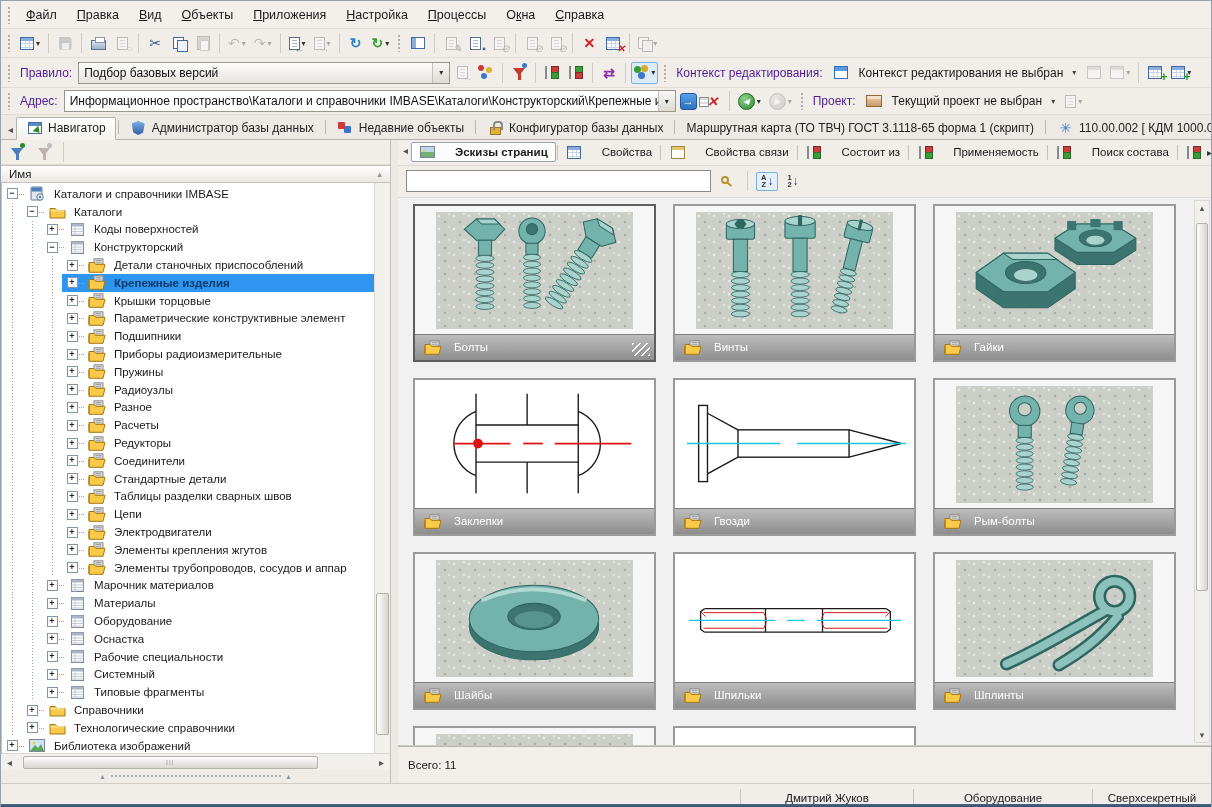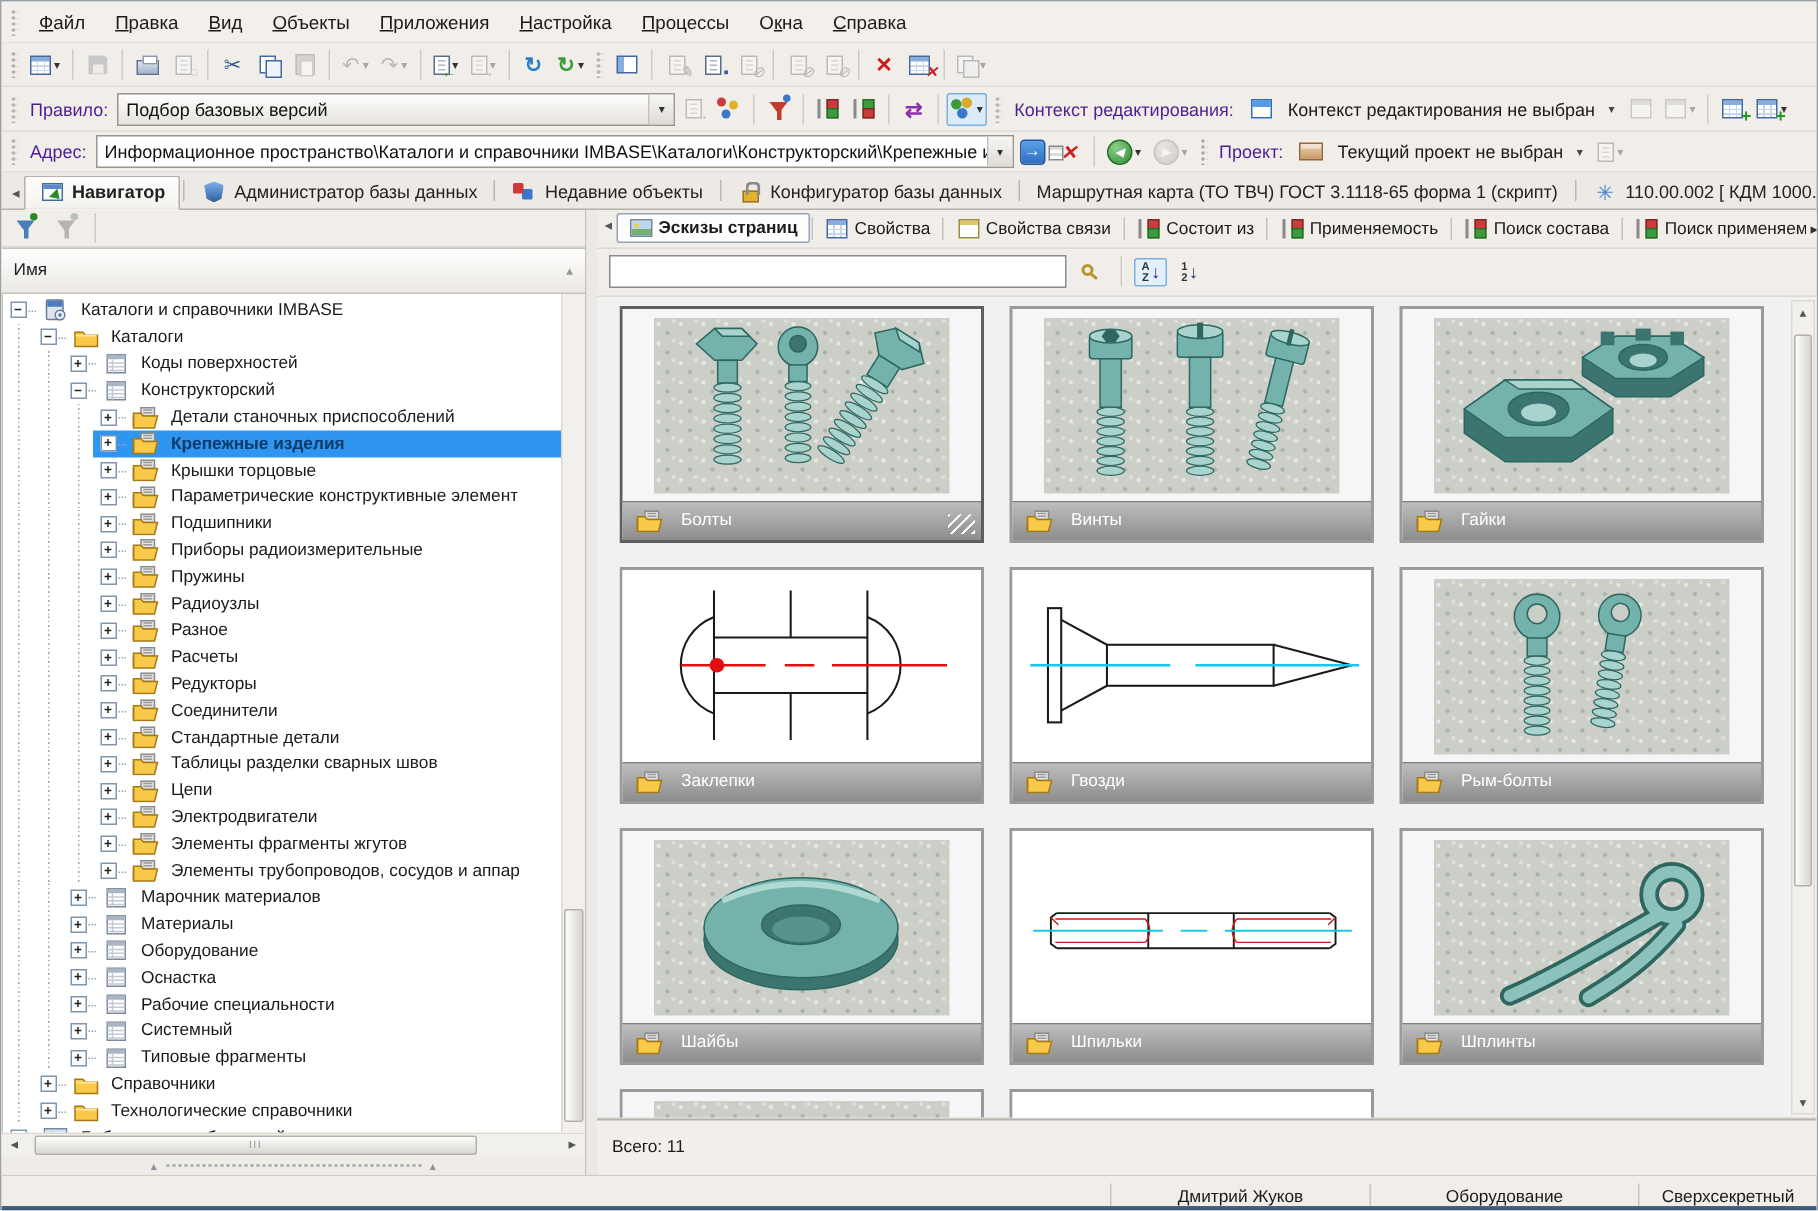--- a/index.html
+++ b/index.html
@@ -87,34 +87,34 @@
   .gImgI{width:15px;height:12px;border:1px solid #7a8699;background:linear-gradient(180deg,#bcd8f0 0 55%,#74b074 55%)}
   .gImgI::before{content:"";position:absolute;left:2px;top:2px;width:3px;height:3px;border-radius:50%;background:#f0d040}
   .gGrid.y{border-color:#9a8a3a;background-image:linear-gradient(#e0c86a 0 3px,transparent 3px)}
   .gMag{width:8px;height:8px;border:2px solid #b8962f;border-radius:50%;margin:-3px 5px 0 0}
   .gMag::after{content:"";position:absolute;width:6px;height:2px;background:#b8962f;transform:rotate(40deg);right:-5px;bottom:-3px}
 
   
   .maintabs{height:25px;display:flex;align-items:flex-end;background:#edeae5;border-bottom:1px solid #b5b2ad;padding:0 4px;position:relative}
   .tscroll{font-size:10px;color:#555;padding:0 3px 4px 3px}
   .mtab{display:flex;align-items:center;gap:5px;padding:3px 9px 4px;font-size:12px;color:#222;white-space:nowrap}
-  .mtab.on{background:linear-gradient(#fefefe,#f4f2ee);border:1px solid #b5b2ad;border-bottom:1px solid #f4f2ee;font-weight:bold;border-radius:2px 2px 0 0;margin-bottom:-1px}
+  .mtab.on{background:linear-gradient(#fefefe,#f4f2ee);border:1px solid #b5b2ad;border-bottom:1px solid #f4f2ee;font-weight:normal;border-radius:2px 2px 0 0;margin-bottom:-1px}
   .mtsep{width:1px;height:14px;background:#bcb8b1;margin:0 2px 5px}
   .tabic{display:inline-flex;width:17px;justify-content:center;align-items:center}
   .tlbl{white-space:nowrap}
 
   
   #content{display:flex;height:643px;background:#f1eeea}
   #leftpanel{width:390px;flex:none;display:flex;flex-direction:column;background:#f1eeea;border-right:1px solid #c6c2bb}
   #vsplit{width:7px;flex:none;background:#ece9e4}
   #rightpanel{width:815px;flex:none;display:flex;flex-direction:column;background:#f1eeea}
 
   
   .ltb{height:25px;display:flex;align-items:center;gap:3px;padding:0 4px;border-bottom:1px solid #ddd9d3}
-  .thead{height:32px;background:linear-gradient(#fefefe,#ebe8e3);border:1px solid #c6c2bb;border-left:none;border-right:none;display:flex;align-items:center;padding:0 8px;font-size:11.5px;color:#222}
+  .thead{height:18px;background:linear-gradient(#fefefe,#ebe8e3);border:1px solid #c6c2bb;border-left:none;border-right:none;display:flex;align-items:center;padding:0 8px;font-size:11.5px;color:#222}
   .sortind{margin-left:auto;color:#999;font-size:9px}
   #treewrap{position:relative;height:570px;background:#fff;border-left:1px solid #c6c2bb;overflow:hidden}
   #tree{position:absolute;left:0;top:2px;right:16px;bottom:0;overflow:hidden}
   .trow{height:17.8px;display:flex;align-items:center;font-size:11.5px;color:#1a1a1a;white-space:nowrap}
   .tg{width:20px;height:100%;flex:none;background-image:repeating-linear-gradient(180deg,#9aa4ae 0 1px,transparent 1px 3px);background-size:1px 100%;background-repeat:no-repeat;background-position:10px 0}
   .tsel{display:flex;align-items:center;flex:1;height:100%;min-width:0}
   .tsel.sel{background:#2e95f0;color:#0b3a66;font-weight:bold}
   .tbc{width:20px;display:flex;align-items:center;justify-content:center;flex:none;position:relative}
   .tbc::after{content:"";position:absolute;right:-2px;top:50%;width:5px;border-top:1px dotted #9aa4ae}
   .tbx{width:11px;height:11px;border:1px solid #7e96ae;background:#fff;font:bold 9px/9px "Liberation Sans",sans-serif;display:flex;align-items:center;justify-content:center;color:#222;flex:none}
@@ -126,21 +126,21 @@
   .varr.up{top:2px}.varr.dn{bottom:2px}
   .hscroll{height:17px;display:flex;align-items:center;background:#f2f0ed;border-top:1px solid #dcd8d2;padding:0 2px}
   .sarr{font-size:10px;color:#555;padding:0 4px}
   .htrack{flex:1;height:13px;position:relative}
   .hthumb{position:absolute;left:2%;width:82%;top:0;bottom:0;border:1px solid #b3b0aa;border-radius:2px;background:linear-gradient(#fdfdfd,#d8d6d1);display:flex;align-items:center;justify-content:center;font-size:7px;color:#999;letter-spacing:1px}
   .vgrab{height:12px;display:flex;align-items:center;justify-content:center;gap:6px;background:#efece8;color:#8a94a0;font-size:8px}
   .vgrab .dots{width:170px;border-top:2px dotted #a8b0b8;height:0}
 
   
   .rtabs{height:26px;display:flex;align-items:center;padding:0 2px;border-bottom:1px solid #ddd9d3;position:relative;overflow:hidden}
-  .rtab{display:flex;align-items:flex-end;gap:3px;padding:3px 7px;font-size:11.5px;white-space:nowrap;color:#1a1a1a;flex:none}
+  .rtab{display:flex;align-items:flex-start;gap:19px;padding:3px 7px;font-size:11.5px;white-space:nowrap;color:#1a1a1a;flex:none}
   .rtab.on{background:#fdfdfd;border:1px solid #98a3b3;border-radius:2px;font-weight:bold}
   .rtsep{width:1px;height:15px;background:#c6c2bb;margin:0 1px;flex:none}
   .rtmore{position:absolute;right:1px;top:7px;font-size:10px;color:#333;background:#f1eeea;padding-left:3px}
   .searchrow{height:33px;display:flex;align-items:center;padding:0 8px;gap:4px;border-bottom:1px solid #ddd9d3}
   .searchinput{width:305px;height:22px;border:1px solid #8a8a8a;background:#fff;font-size:12px;padding:0 4px;outline:none}
   .sortbtn{display:inline-flex;align-items:center;border:1px solid transparent;border-radius:2px;padding:1px 4px;gap:1px}
   .sortbtn.on{border-color:#7ab0e0;background:#e3f0fb}
   .sl{font-size:7.5px;line-height:7.5px;font-weight:bold;color:#333;text-align:center}
   .sa{font-size:12px;color:#26348c;font-weight:bold;line-height:1}
 
@@ -843,21 +843,21 @@
                 </i>
                 <span class="tic">
                   <svg width="18" height="15" viewBox="0 0 18 15">
                     <rect x="6" y="0.8" width="9" height="5.5" fill="#e6e6e6" stroke="#8a8a8a"></rect>
                     <line x1="7.5" y1="2.4" x2="13.5" y2="2.4" stroke="#9a9a9a"></line>
                     <line x1="7.5" y1="4.2" x2="13.5" y2="4.2" stroke="#9a9a9a"></line>
                     <path d="M1 4.5h5l1.6 1.8H17l-2 8H1z" fill="#f9c94a" stroke="#a5790f"></path>
                     <path d="M1 13.5V6" stroke="#a5790f"></path>
                   </svg>
                 </span>
-                <span class="tlb">Элементы фрагменты жгутов</span>
+                <span class="tlb">Элементы крепления жгутов</span>
               </div>
             </div>
             <div class="trow">
               <i class="tg"></i>
               <i class="tg"></i>
               <i class="tg"></i>
               <div class="tsel">
                 <i class="tbc">
                   <i class="tbx">+</i>
                 </i>

